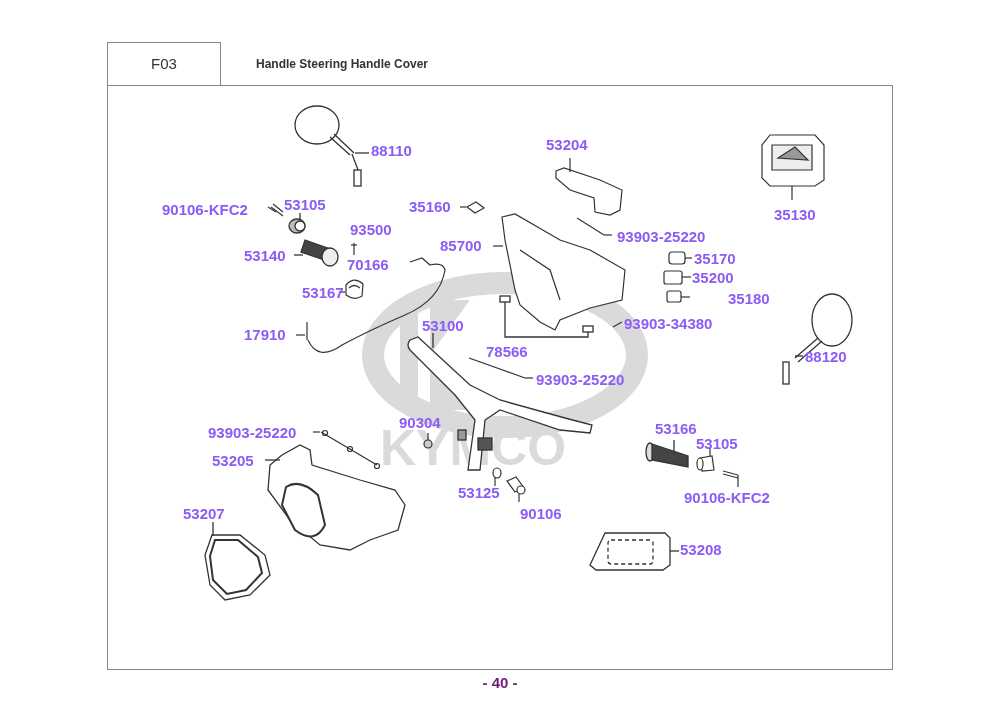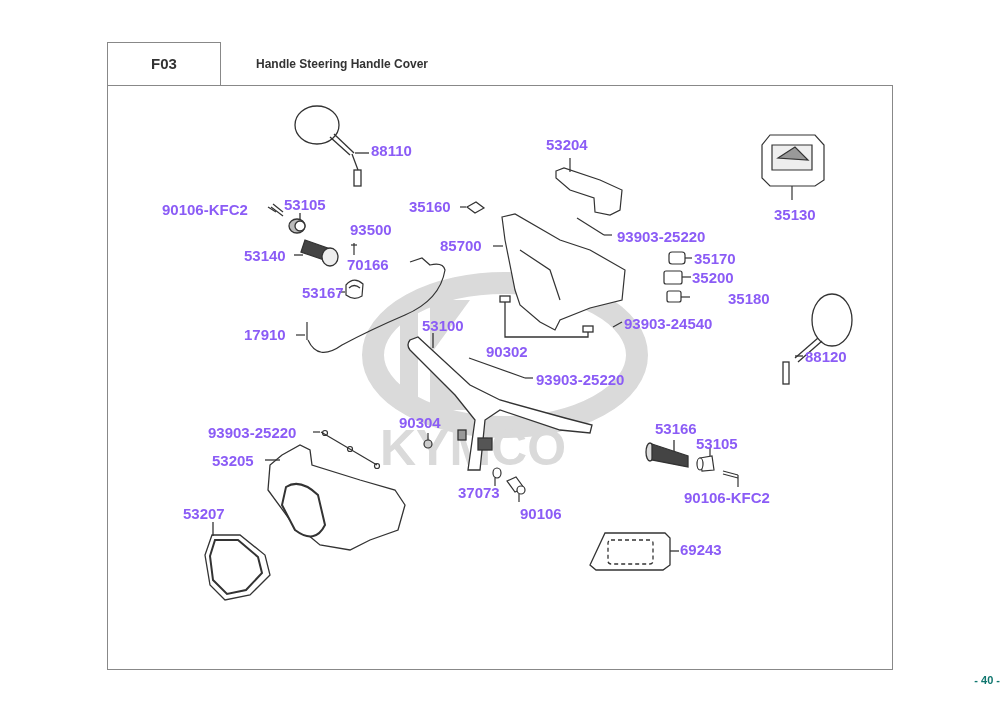--- a/index.html
+++ b/index.html
@@ -1,21 +1,21 @@
 <!DOCTYPE html>
 <html><head>
 <meta charset="utf-8">
 <style>
   html, body { margin:0; padding:0; background:#fff; }
   body { width:1000px; height:707px; position:relative; overflow:hidden; font-family:"Liberation Sans", sans-serif; color:#333; }
   .frame { position:absolute; left:107px; top:85px; width:786px; height:585px; border:1.5px solid #888; box-sizing:border-box; }
   .code-box { position:absolute; left:107px; top:42px; width:114px; height:44px; border:1.5px solid #888; border-bottom:none; box-sizing:border-box; }
-  .code-text { position:absolute; left:107px; top:42px; width:114px; height:60px; line-height:44px; text-align:center; font-weight:bold; font-size:15px; color:#333; }
+  .code-text { position:absolute; left:107px; top:42px; width:114px; height:60px; line-height:44px; text-align:center; font-weight:normal; font-size:15px; color:#333; }
   .title-text { position:absolute; left:256px; top:42px; height:44px; line-height:44px; font-weight:bold; font-size:12px; color:#333; }
-  .page-num { position:absolute; left:0; width:1000px; top:674px; text-align:right; font-weight:bold; font-size:11px; color:#0f766e; }
+  .page-num { position:absolute; left:0; width:1000px; top:674px; text-align:center; font-weight:bold; font-size:15px; color:#701a75; }
   .lbl { position:absolute; font-weight:bold; font-size:15px; color:#8b5cf6; white-space:nowrap; line-height:16px; }
   svg.diagram { position:absolute; left:0; top:0; }
 </style>
 </head>
 <body>
 
 <div class="code-box"></div>
 <div class="code-text">F03</div>
 <div class="title-text">Handle Steering  Handle Cover</div>
 <div class="frame"></div>
@@ -212,30 +212,30 @@
 <div class="lbl" style="left:347px;top:257px">70166</div>
 <div class="lbl" style="left:302px;top:285px">53167</div>
 <div class="lbl" style="left:244px;top:327px">17910</div>
 <div class="lbl" style="left:546px;top:137px">53204</div>
 <div class="lbl" style="left:409px;top:199px">35160</div>
 <div class="lbl" style="left:440px;top:238px">85700</div>
 <div class="lbl" style="left:617px;top:229px">93903-25220</div>
 <div class="lbl" style="left:694px;top:251px">35170</div>
 <div class="lbl" style="left:692px;top:270px">35200</div>
 <div class="lbl" style="left:728px;top:291px">35180</div>
-<div class="lbl" style="left:624px;top:316px">93903-24540</div>
+<div class="lbl" style="left:624px;top:316px">93903-34380</div>
 <div class="lbl" style="left:774px;top:207px">35130</div>
 <div class="lbl" style="left:422px;top:318px">53100</div>
-<div class="lbl" style="left:486px;top:344px">90302</div>
+<div class="lbl" style="left:486px;top:344px">78566</div>
 <div class="lbl" style="left:536px;top:372px">93903-25220</div>
 <div class="lbl" style="left:805px;top:349px">88120</div>
 <div class="lbl" style="left:208px;top:425px">93903-25220</div>
 <div class="lbl" style="left:399px;top:415px">90304</div>
 <div class="lbl" style="left:212px;top:453px">53205</div>
 <div class="lbl" style="left:655px;top:421px">53166</div>
 <div class="lbl" style="left:696px;top:436px">53105</div>
-<div class="lbl" style="left:458px;top:485px">37073</div>
+<div class="lbl" style="left:458px;top:485px">53125</div>
 <div class="lbl" style="left:520px;top:506px">90106</div>
 <div class="lbl" style="left:684px;top:490px">90106-KFC2</div>
 <div class="lbl" style="left:183px;top:506px">53207</div>
-<div class="lbl" style="left:680px;top:542px">69243</div>
+<div class="lbl" style="left:680px;top:542px">53208</div>
 
 <div class="page-num">- 40 -</div>
 
 </body></html>

